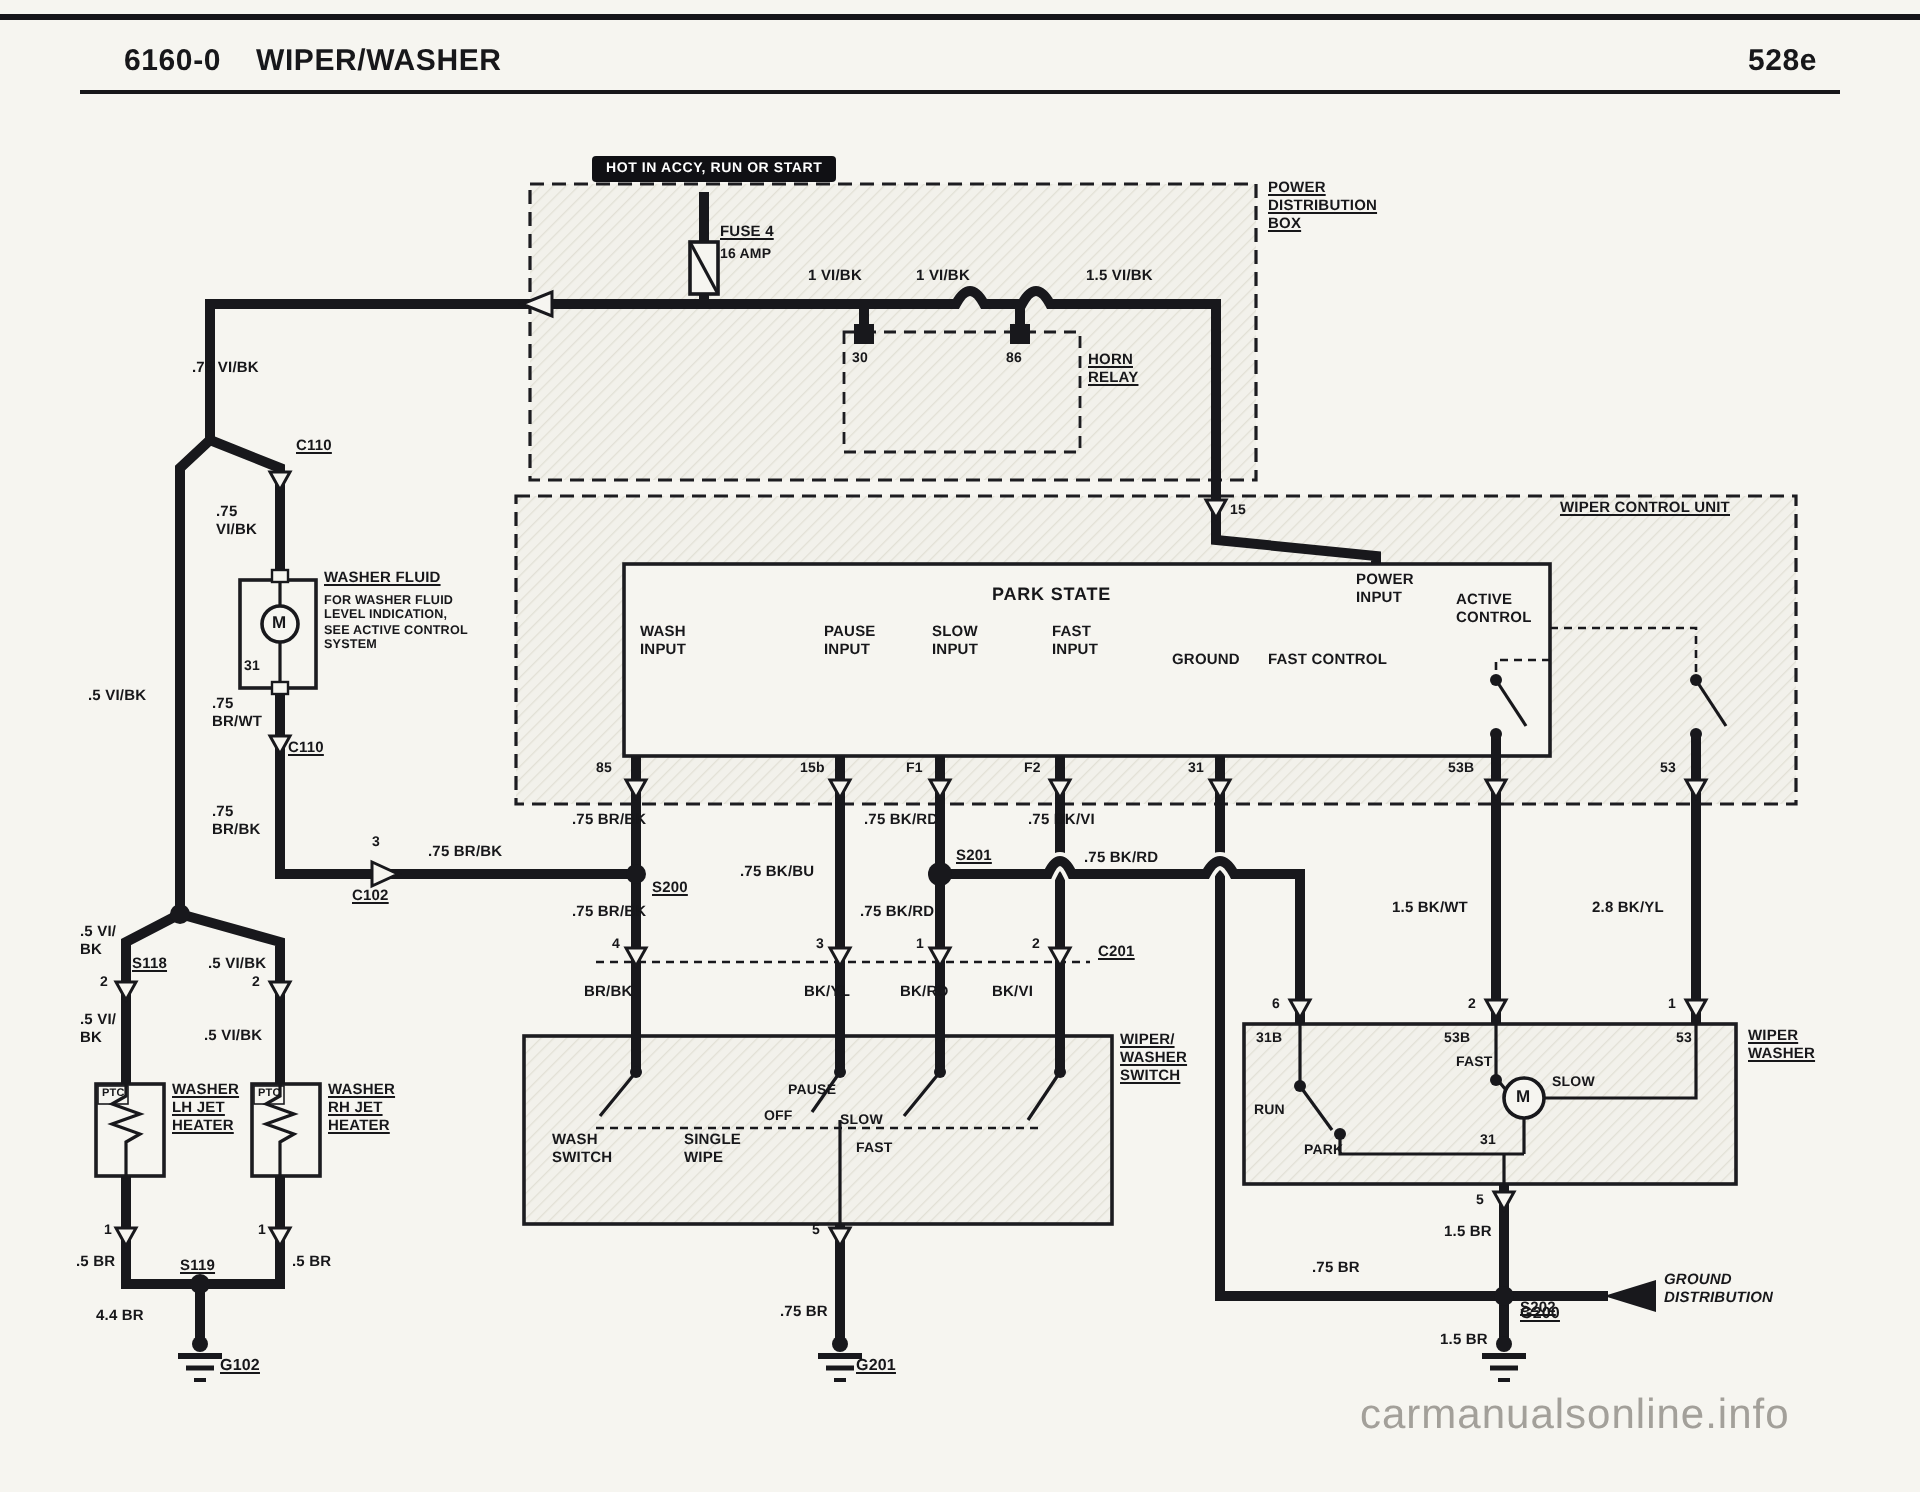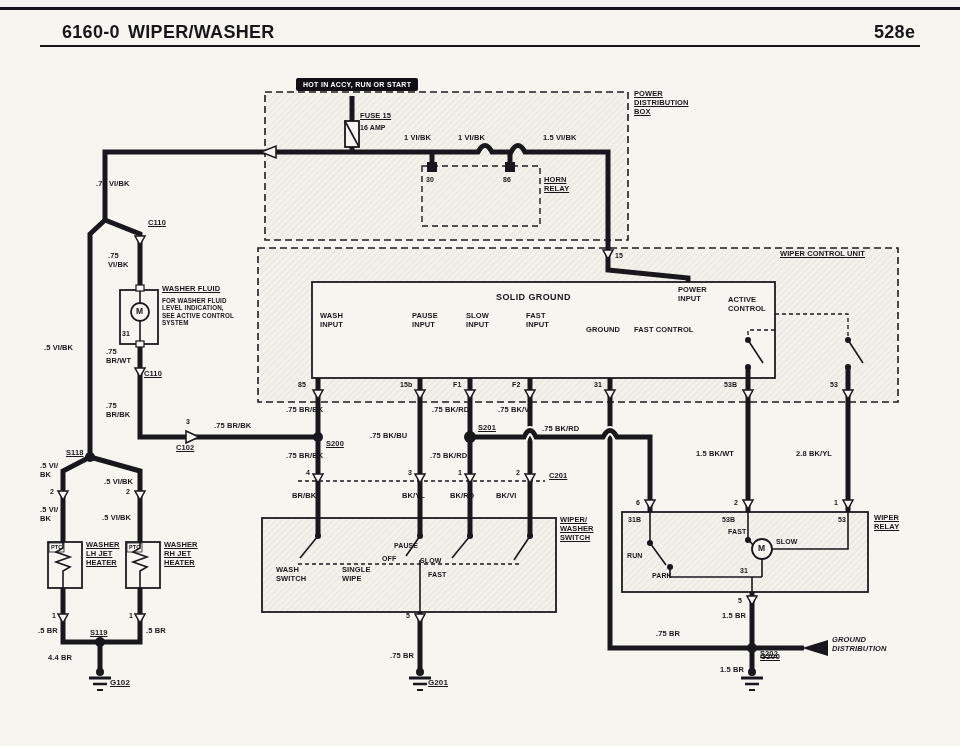--- a/index.html
+++ b/index.html
@@ -8,21 +8,21 @@
   #page{position:relative;width:960px;height:746px;background:#f6f5f0;color:#17171a}
   .lbl{position:absolute;font-size:7.5px;font-weight:bold;line-height:1.18;white-space:pre-line;color:#17171a;letter-spacing:.1px}
   .u{text-decoration:underline}
   .t{font-size:7px}
   .tiny{font-size:5.5px}
   .note{font-size:6.3px}
   .big{font-size:9px;letter-spacing:.4px}
   .g{font-size:8px}
   .m{font-size:8.5px}
   .it{font-style:italic}
-  .hdr{position:absolute;font-size:18px;font-weight:bold;letter-spacing:.3px}
+  .hdr{position:absolute;font-size:15px;font-weight:bold;letter-spacing:.3px}
   #titlebar{position:absolute;left:136px;top:52px;padding:4px 10px;background:repeating-linear-gradient(135deg,#c6c3ba 0 3px,#d8d5cc 3px 6px);font-size:13px;font-weight:bold;letter-spacing:.3px}
   #hotbadge{position:absolute;left:296px;top:78px;background:#101014;color:#fff;font-size:7px;font-weight:bold;padding:3px 7px;border-radius:2px;letter-spacing:.3px}
   #topline{position:absolute;left:0;top:7px;width:960px;height:3px;background:#15151a}
   #hdrule{position:absolute;left:40px;top:45px;width:880px;height:2px;background:#17171a}
   #watermark{position:absolute;left:680px;top:696px;font-size:21px;color:#a3a09a;letter-spacing:.5px}
   svg{position:absolute;left:0;top:0}
 </style>
 </head>
 <body>
 
@@ -193,21 +193,21 @@
     <span class="lbl" style="left:44px;top:344px">.5 VI/BK</span>
     <span class="lbl" style="left:106px;top:348px">.75
 BR/WT</span>
     <span class="lbl u" style="left:144px;top:370px">C110</span>
     <span class="lbl" style="left:106px;top:402px">.75
 BR/BK</span>
     <span class="lbl t" style="left:186px;top:418px">3</span>
     <span class="lbl u" style="left:176px;top:444px">C102</span>
     <span class="lbl" style="left:214px;top:422px">.75 BR/BK</span>
 
-    <span class="lbl u" style="left:66px;top:449px">S118</span>
+    <span class="lbl u" style="left:66px;top:478px">S118</span>
     <span class="lbl" style="left:40px;top:462px">.5 VI/
 BK</span>
     <span class="lbl" style="left:104px;top:478px">.5 VI/BK</span>
     <span class="lbl t" style="left:50px;top:488px">2</span>
     <span class="lbl t" style="left:126px;top:488px">2</span>
     <span class="lbl" style="left:40px;top:506px">.5 VI/
 BK</span>
     <span class="lbl" style="left:102px;top:514px">.5 VI/BK</span>
     <span class="lbl tiny" style="left:51px;top:544px">PTC</span>
     <span class="lbl tiny" style="left:129px;top:544px">PTC</span>
@@ -218,36 +218,36 @@
 RH JET
 HEATER</span>
     <span class="lbl t" style="left:52px;top:612px">1</span>
     <span class="lbl t" style="left:129px;top:612px">1</span>
     <span class="lbl" style="left:38px;top:627px">.5 BR</span>
     <span class="lbl" style="left:146px;top:627px">.5 BR</span>
     <span class="lbl u" style="left:90px;top:629px">S119</span>
     <span class="lbl" style="left:48px;top:654px">4.4 BR</span>
     <span class="lbl u g" style="left:110px;top:678px">G102</span>
 
-    <span class="lbl u" style="left:360px;top:112px">FUSE 15</span>
+    <span class="lbl u" style="left:360px;top:112px">FUSE 4</span>
     <span class="lbl t" style="left:360px;top:124px">16 AMP</span>
     <span class="lbl" style="left:404px;top:134px">1 VI/BK</span>
     <span class="lbl" style="left:458px;top:134px">1 VI/BK</span>
     <span class="lbl" style="left:543px;top:134px">1.5 VI/BK</span>
     <span class="lbl u" style="left:634px;top:90px">POWER
 DISTRIBUTION
 BOX</span>
     <span class="lbl u" style="left:544px;top:176px">HORN
 RELAY</span>
     <span class="lbl t" style="left:426px;top:176px">30</span>
     <span class="lbl t" style="left:503px;top:176px">86</span>
 
     <span class="lbl u" style="left:780px;top:250px">WIPER CONTROL UNIT</span>
     <span class="lbl t" style="left:615px;top:252px">15</span>
-    <span class="lbl big" style="left:496px;top:292px">SOLID GROUND</span>
+    <span class="lbl big" style="left:496px;top:292px">PARK STATE</span>
     <span class="lbl" style="left:678px;top:286px">POWER
 INPUT</span>
     <span class="lbl" style="left:320px;top:312px">WASH
 INPUT</span>
     <span class="lbl" style="left:412px;top:312px">PAUSE
 INPUT</span>
     <span class="lbl" style="left:466px;top:312px">SLOW
 INPUT</span>
     <span class="lbl" style="left:526px;top:312px">FAST
 INPUT</span>
@@ -261,21 +261,21 @@
     <span class="lbl t" style="left:512px;top:381px">F2</span>
     <span class="lbl t" style="left:594px;top:381px">31</span>
     <span class="lbl t" style="left:724px;top:381px">53B</span>
     <span class="lbl t" style="left:830px;top:381px">53</span>
 
     <span class="lbl" style="left:286px;top:406px">.75 BR/BK</span>
     <span class="lbl u" style="left:326px;top:440px">S200</span>
     <span class="lbl" style="left:370px;top:432px">.75 BK/BU</span>
     <span class="lbl" style="left:432px;top:406px">.75 BK/RD</span>
     <span class="lbl u" style="left:478px;top:424px">S201</span>
-    <span class="lbl" style="left:498px;top:406px">.75 BK/VI</span>
+    <span class="lbl" style="left:514px;top:406px">.75 BK/VI</span>
     <span class="lbl" style="left:542px;top:425px">.75 BK/RD</span>
     <span class="lbl" style="left:286px;top:452px">.75 BR/BK</span>
     <span class="lbl" style="left:430px;top:452px">.75 BK/RD</span>
     <span class="lbl t" style="left:306px;top:469px">4</span>
     <span class="lbl t" style="left:408px;top:469px">3</span>
     <span class="lbl t" style="left:458px;top:469px">1</span>
     <span class="lbl t" style="left:516px;top:469px">2</span>
     <span class="lbl u" style="left:549px;top:472px">C201</span>
     <span class="lbl" style="left:292px;top:492px">BR/BK</span>
     <span class="lbl" style="left:402px;top:492px">BK/YL</span>
@@ -305,24 +305,25 @@
     <span class="lbl t" style="left:628px;top:516px">31B</span>
     <span class="lbl t" style="left:722px;top:516px">53B</span>
     <span class="lbl t" style="left:838px;top:516px">53</span>
     <span class="lbl t" style="left:728px;top:528px">FAST</span>
     <span class="lbl t" style="left:776px;top:538px">SLOW</span>
     <span class="lbl m" style="left:758px;top:543px">M</span>
     <span class="lbl t" style="left:627px;top:552px">RUN</span>
     <span class="lbl t" style="left:652px;top:572px">PARK</span>
     <span class="lbl t" style="left:740px;top:567px">31</span>
     <span class="lbl u" style="left:874px;top:514px">WIPER
-RELAY</span>
+WASHER</span>
     <span class="lbl t" style="left:738px;top:597px">5</span>
     <span class="lbl" style="left:722px;top:612px">1.5 BR</span>
     <span class="lbl" style="left:656px;top:630px">.75 BR</span>
     <span class="lbl u" style="left:760px;top:650px">S202</span>
     <span class="lbl it" style="left:832px;top:636px">GROUND
 DISTRIBUTION</span>
     <span class="lbl" style="left:720px;top:666px">1.5 BR</span>
     <span class="lbl u g" style="left:760px;top:652px">G200</span>
   </div>
 
+  <span id="watermark">carmanualsonline.info</span>
 </div>
 
 </body></html>

